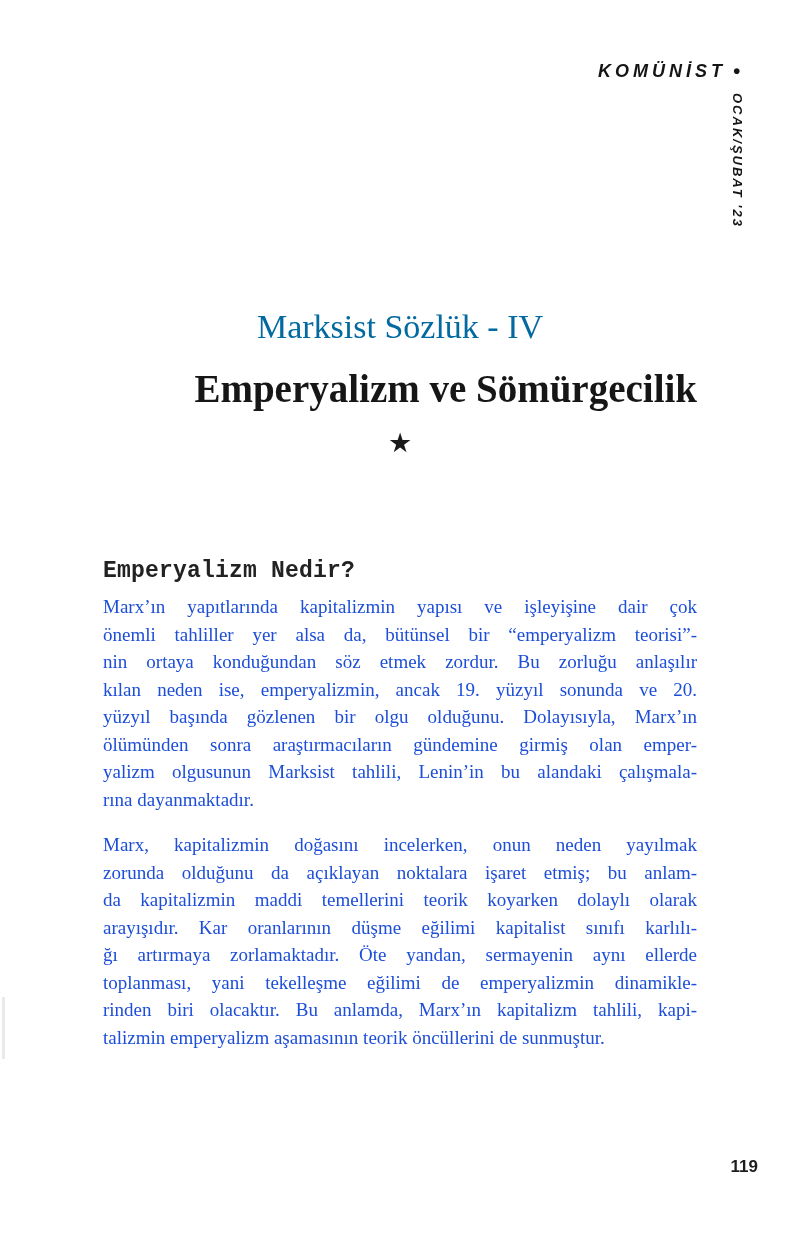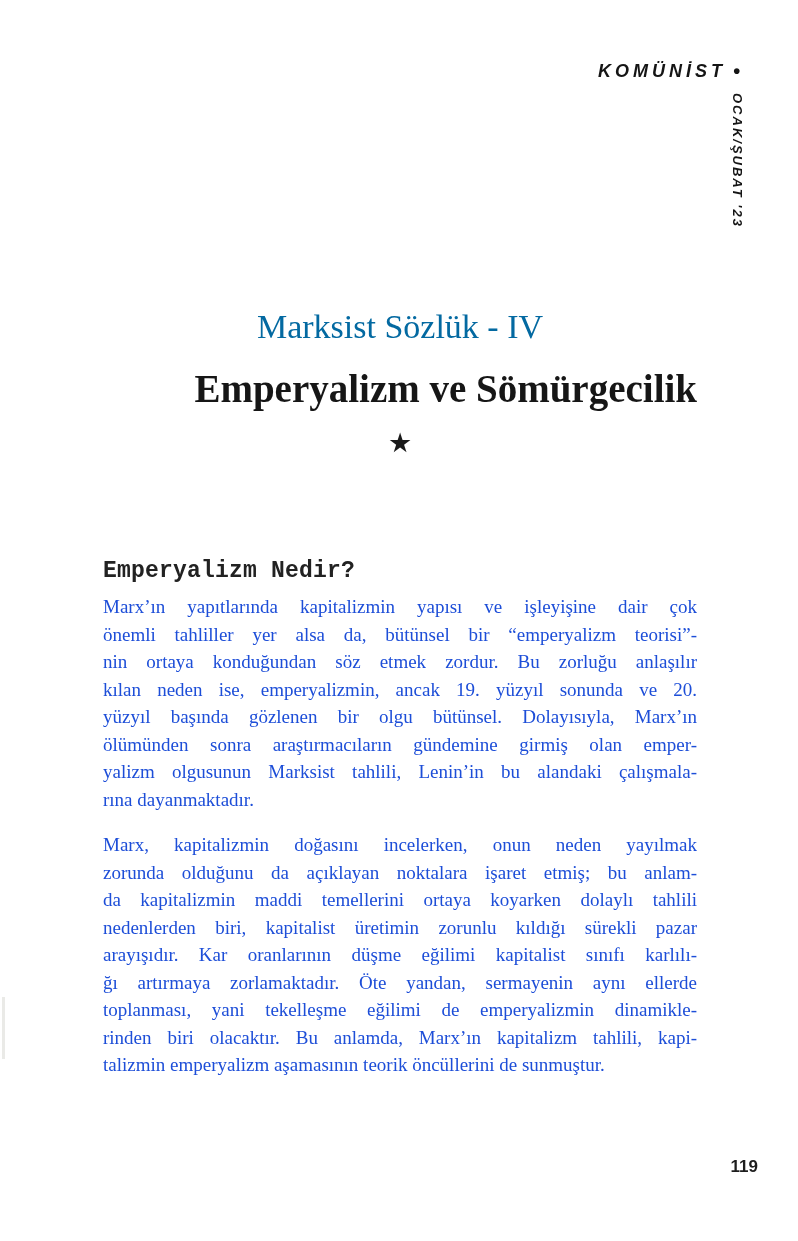--- a/index.html
+++ b/index.html
@@ -103,30 +103,29 @@
   <div class="supertitle">Marksist Sözlük - IV</div>
   <div class="article-title">Emperyalizm ve Sömürgecilik</div>
   <div class="star-divider">★</div>
   <div class="section-heading">Emperyalizm Nedir?</div>
   <div class="article-body">
       <div class="para">
         <span class="line">Marx’ın yapıtlarında kapitalizmin yapısı ve işleyişine dair çok</span>
         <span class="line">önemli tahliller yer alsa da, bütünsel bir “emperyalizm teorisi”-</span>
         <span class="line">nin ortaya konduğundan söz etmek zordur. Bu zorluğu anlaşılır</span>
         <span class="line">kılan neden ise, emperyalizmin, ancak 19. yüzyıl sonunda ve 20.</span>
-        <span class="line">yüzyıl başında gözlenen bir olgu bütünsel. Dolayısıyla, Marx’ın</span>
+        <span class="line">yüzyıl başında gözlenen bir olgu olduğunu. Dolayısıyla, Marx’ın</span>
         <span class="line">ölümünden sonra araştırmacıların gündemine girmiş olan emper-</span>
         <span class="line">yalizm olgusunun Marksist tahlili, Lenin’in bu alandaki çalışmala-</span>
         <span class="line final">rına dayanmaktadır.</span>
       </div>
       <div class="para">
         <span class="line">Marx, kapitalizmin doğasını incelerken, onun neden yayılmak</span>
         <span class="line">zorunda olduğunu da açıklayan noktalara işaret etmiş; bu anlam-</span>
-        <span class="line">da kapitalizmin maddi temellerini ortaya koyarken dolaylı tahlili</span>
-        <span class="line">nedenlerden biri, kapitalist üretimin zorunlu kıldığı sürekli pazar</span>
+        <span class="line">da kapitalizmin maddi temellerini teorik koyarken dolaylı olarak</span>
         <span class="line">arayışıdır. Kar oranlarının düşme eğilimi kapitalist sınıfı karlılı-</span>
         <span class="line">ğı artırmaya zorlamaktadır. Öte yandan, sermayenin aynı ellerde</span>
         <span class="line">toplanması, yani tekelleşme eğilimi de emperyalizmin dinamikle-</span>
         <span class="line">rinden biri olacaktır. Bu anlamda, Marx’ın kapitalizm tahlili, kapi-</span>
         <span class="line final">talizmin emperyalizm aşamasının teorik öncüllerini de sunmuştur.</span>
       </div>
     </div>
 </div>
 
 <div class="page-number">119</div>

